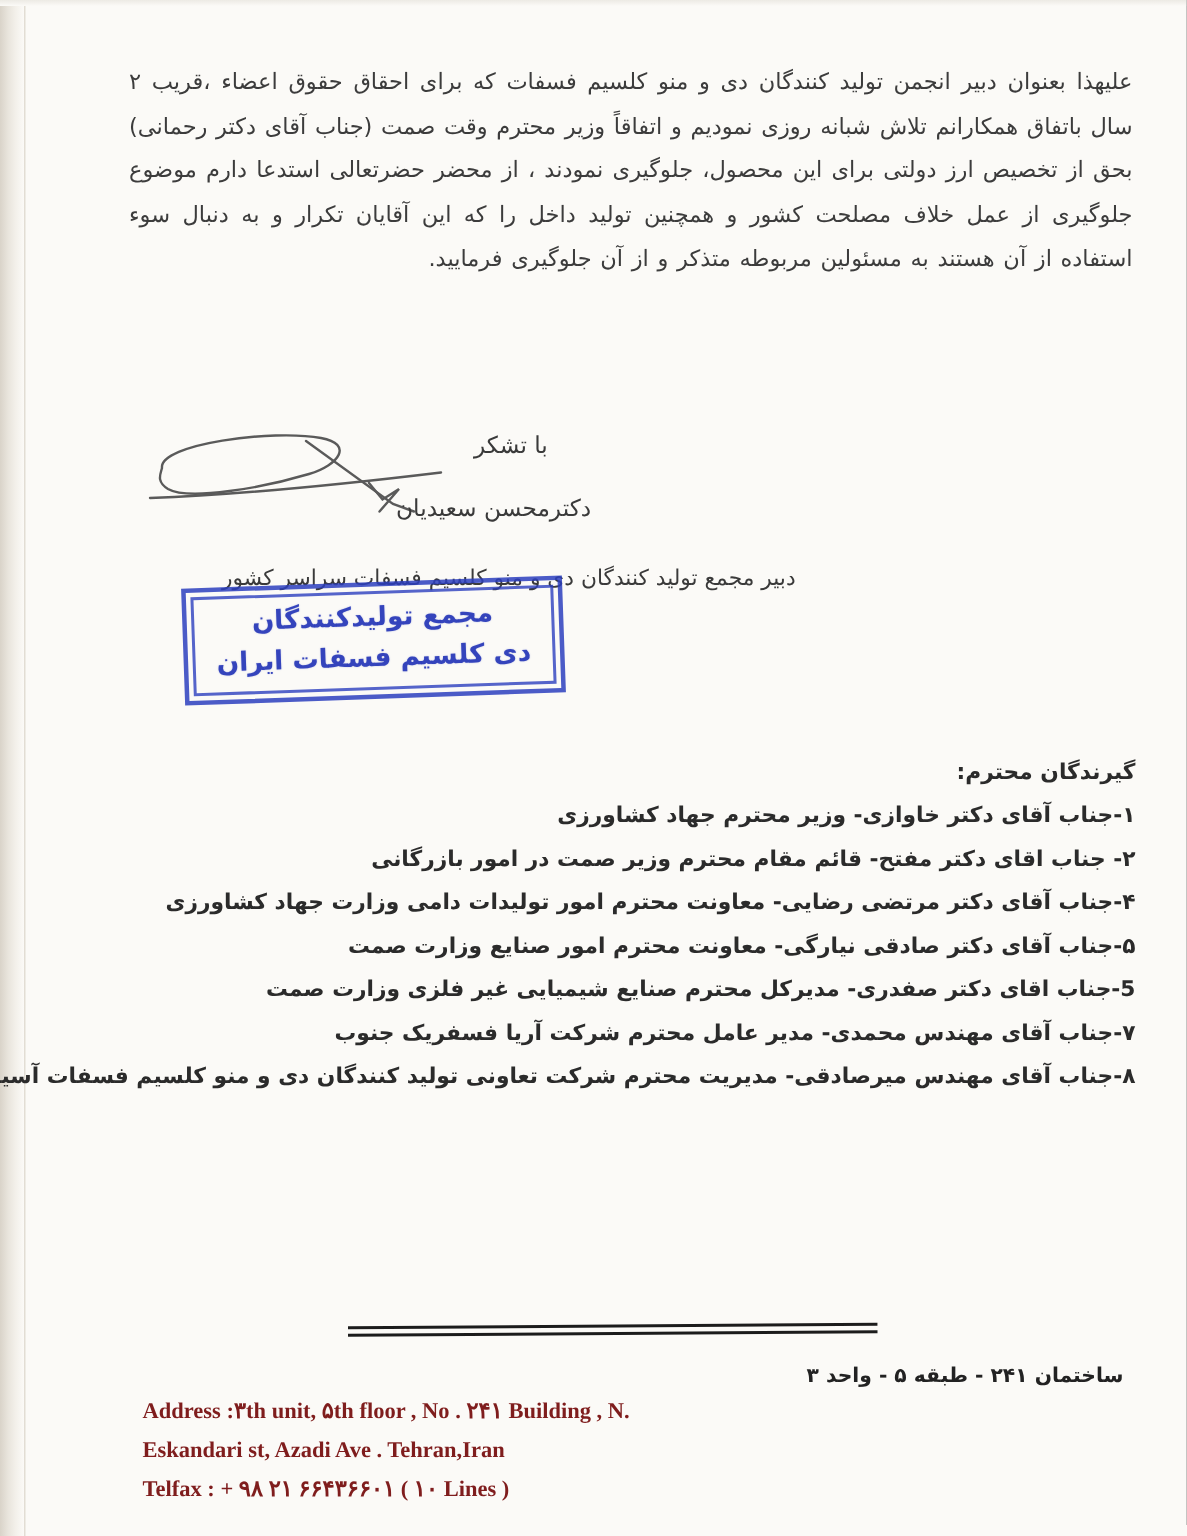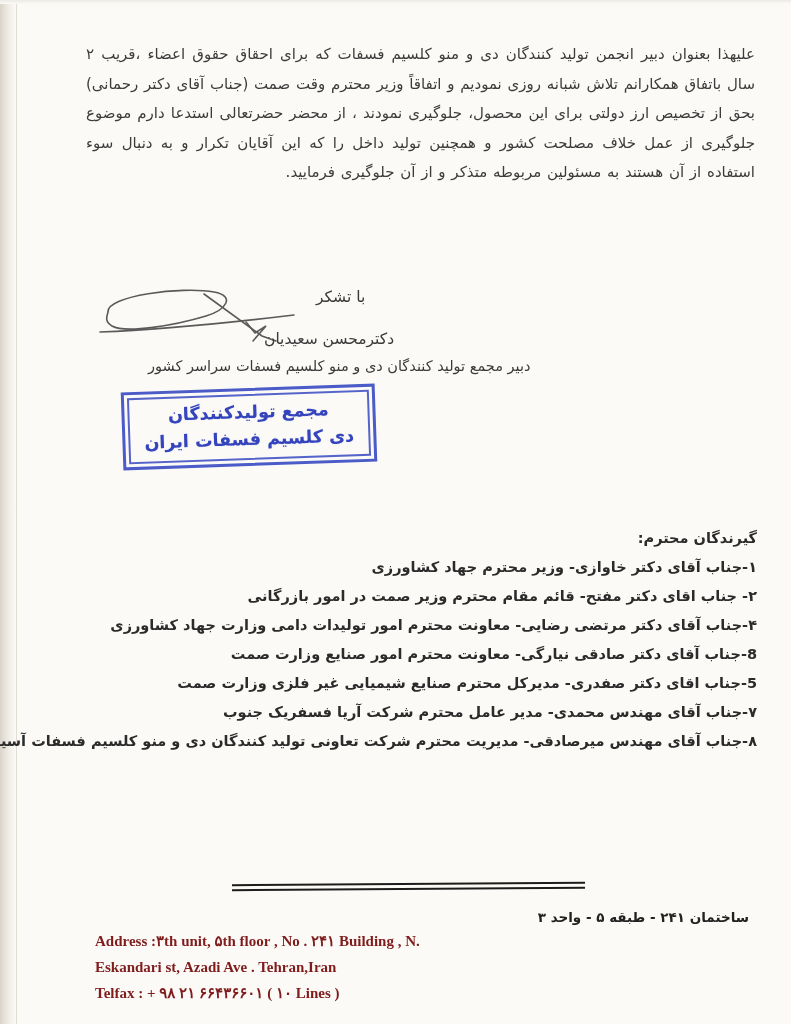--- a/index.html
+++ b/index.html
@@ -42,21 +42,21 @@
   .sig-mark {
     position: absolute; top: 284px; left: 86px;
     width: 250px; height: 64px;
   }
   .sig-mark path, .sig-mark ellipse { fill: none; stroke: #5a5a5a; stroke-width: 1.6; stroke-linecap: round; }
   .sig-name {
     position: absolute; top: 330px; left: 264px;
     direction: rtl; font-size: 15.5px; color: #3a3a3a; letter-spacing: .5px;
   }
   .sig-title {
-    position: absolute; top: 358px; left: 148px;
+    position: absolute; top: 378px; left: 148px;
     direction: rtl; font-size: 14.5px; color: #3a3a3a;
   }
 
   
   .stamp {
     position: absolute; top: 388px; left: 122px;
     transform: rotate(-2deg);
     border: 3px solid rgba(44, 62, 190, .85);
     padding: 3px;
     background: transparent;
@@ -69,21 +69,21 @@
   }
   .stamp-line {
     font-size: 17.5px; font-weight: bold; line-height: 27px;
     color: rgba(41, 58, 185, .92);
     white-space: nowrap;
     text-shadow: 0 0 1px rgba(41, 58, 185, .35);
   }
 
   
   .recipients {
-    position: absolute; top: 524px; right: 34px; left: 80px;
+    position: absolute; top: 501px; right: 34px; left: 80px;
     direction: rtl; text-align: right;
     font-size: 14.5px; font-weight: bold; color: #2b2b2b;
     line-height: 29px;
   }
   .rec-heading { margin-bottom: 0; }
   .rec-item { white-space: nowrap; }
 
   
   .footer-rule {
     position: absolute; top: 883px; left: 232px; width: 353px; height: 3px;
@@ -136,21 +136,21 @@
     <div class="rec-heading">گیرندگان محترم:</div>
     <div>
 
         <div class="rec-item">۱-جناب آقای دکتر خاوازی- وزیر محترم جهاد کشاورزی</div>
 
         <div class="rec-item">۲- جناب اقای دکتر مفتح- قائم مقام محترم وزیر صمت در امور بازرگانی</div>
 
 
         <div class="rec-item">۴-جناب آقای دکتر مرتضی رضایی- معاونت محترم امور تولیدات دامی وزارت جهاد کشاورزی</div>
 
-        <div class="rec-item">8-جناب آقای دکتر صادقی نیارگی- معاونت محترم امور صنایع وزارت صمت</div>
+        <div class="rec-item">۵-جناب آقای دکتر صادقی نیارگی- معاونت محترم امور صنایع وزارت صمت</div>
 
         <div class="rec-item">5-جناب اقای دکتر صفدری- مدیرکل محترم صنایع شیمیایی غیر فلزی وزارت صمت</div>
 
         <div class="rec-item">۷-جناب آقای مهندس محمدی- مدیر عامل محترم شرکت آریا فسفریک جنوب</div>
 
         <div class="rec-item">۸-جناب آقای مهندس میرصادقی- مدیریت محترم شرکت تعاونی تولید کنندگان دی و منو کلسیم فسفات آسیا</div>
       </div>
   </div>
 
   <div class="footer-rule"></div>

